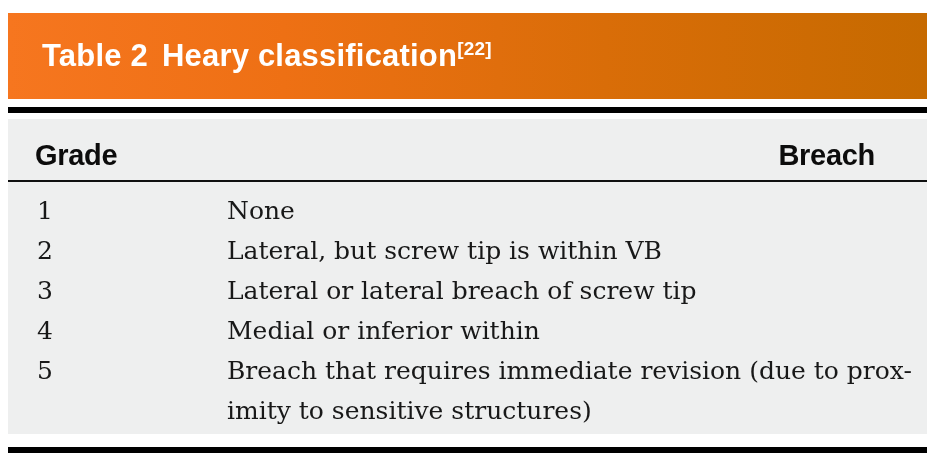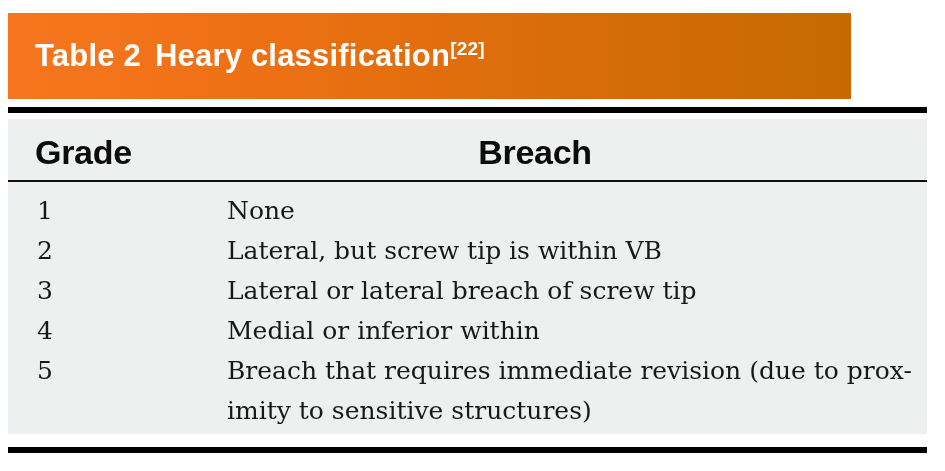--- a/index.html
+++ b/index.html
@@ -13,27 +13,27 @@
     width: 945px;
     height: 471px;
     background: #ffffff;
     overflow: hidden;
   }
   
   .title-bar {
     position: absolute;
     left: 8px;
     top: 13px;
-    width: 843px;
+    width: 919px;
     height: 86px;
     background: linear-gradient(90deg, #f6761f 0%, #ee7014 30%, #d96d08 65%, #c66a00 100%);
     display: flex;
     align-items: center;
     box-sizing: border-box;
-    padding-left: 27px;
+    padding-left: 34px;
   }
   .title-text {
     color: #ffffff;
     font-weight: bold;
     font-size: 31px;
     letter-spacing: 0.2px;
     white-space: nowrap;
   }
   .title-prefix { margin-right: 14px; }
   .title-cite {
@@ -64,26 +64,27 @@
   }
   .thead {
     display: grid;
     grid-template-columns: 219px 1fr;
     height: 63px;
     box-sizing: border-box;
     border-bottom: 2px solid #101010;
     align-items: end;
     padding-bottom: 8px;
     font-weight: bold;
-    font-size: 34px;
+    font-size: 29px;
     color: #0c0c0c;
     letter-spacing: -0.3px;
+    gap: 32px;
   }
   .th-grade { padding-left: 27px; }
-  .th-breach { width: 616px; text-align: center; }
+  .th-breach { width: 616px; text-align: right; }
   .tbody {
     font-family: "DejaVu Serif", serif;
     font-size: 25px;
     color: #181818;
     padding-top: 9px;
   }
   .trow {
     display: grid;
     grid-template-columns: 219px 1fr;
     line-height: 40px;

